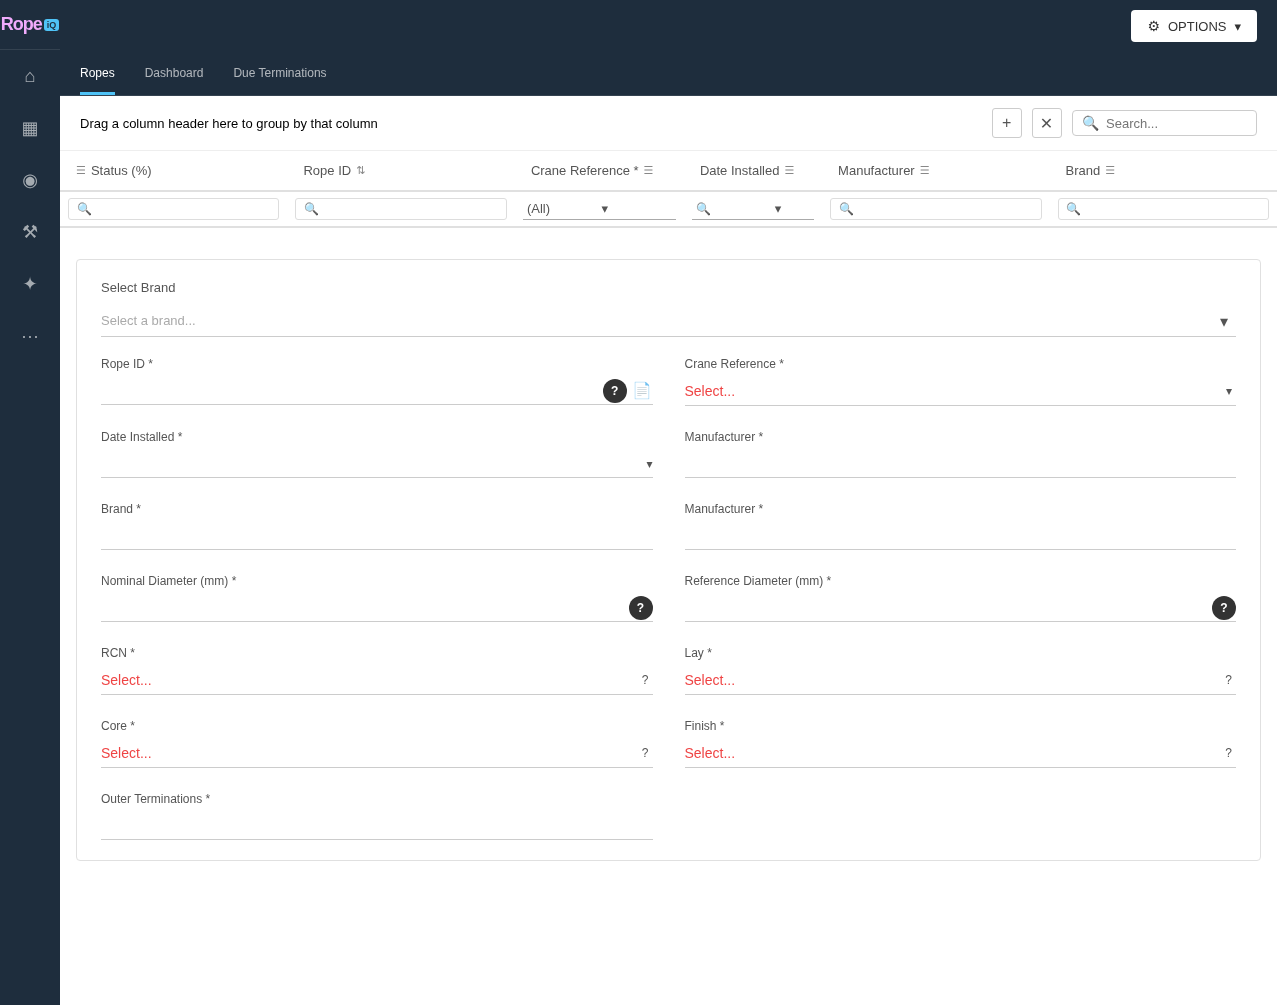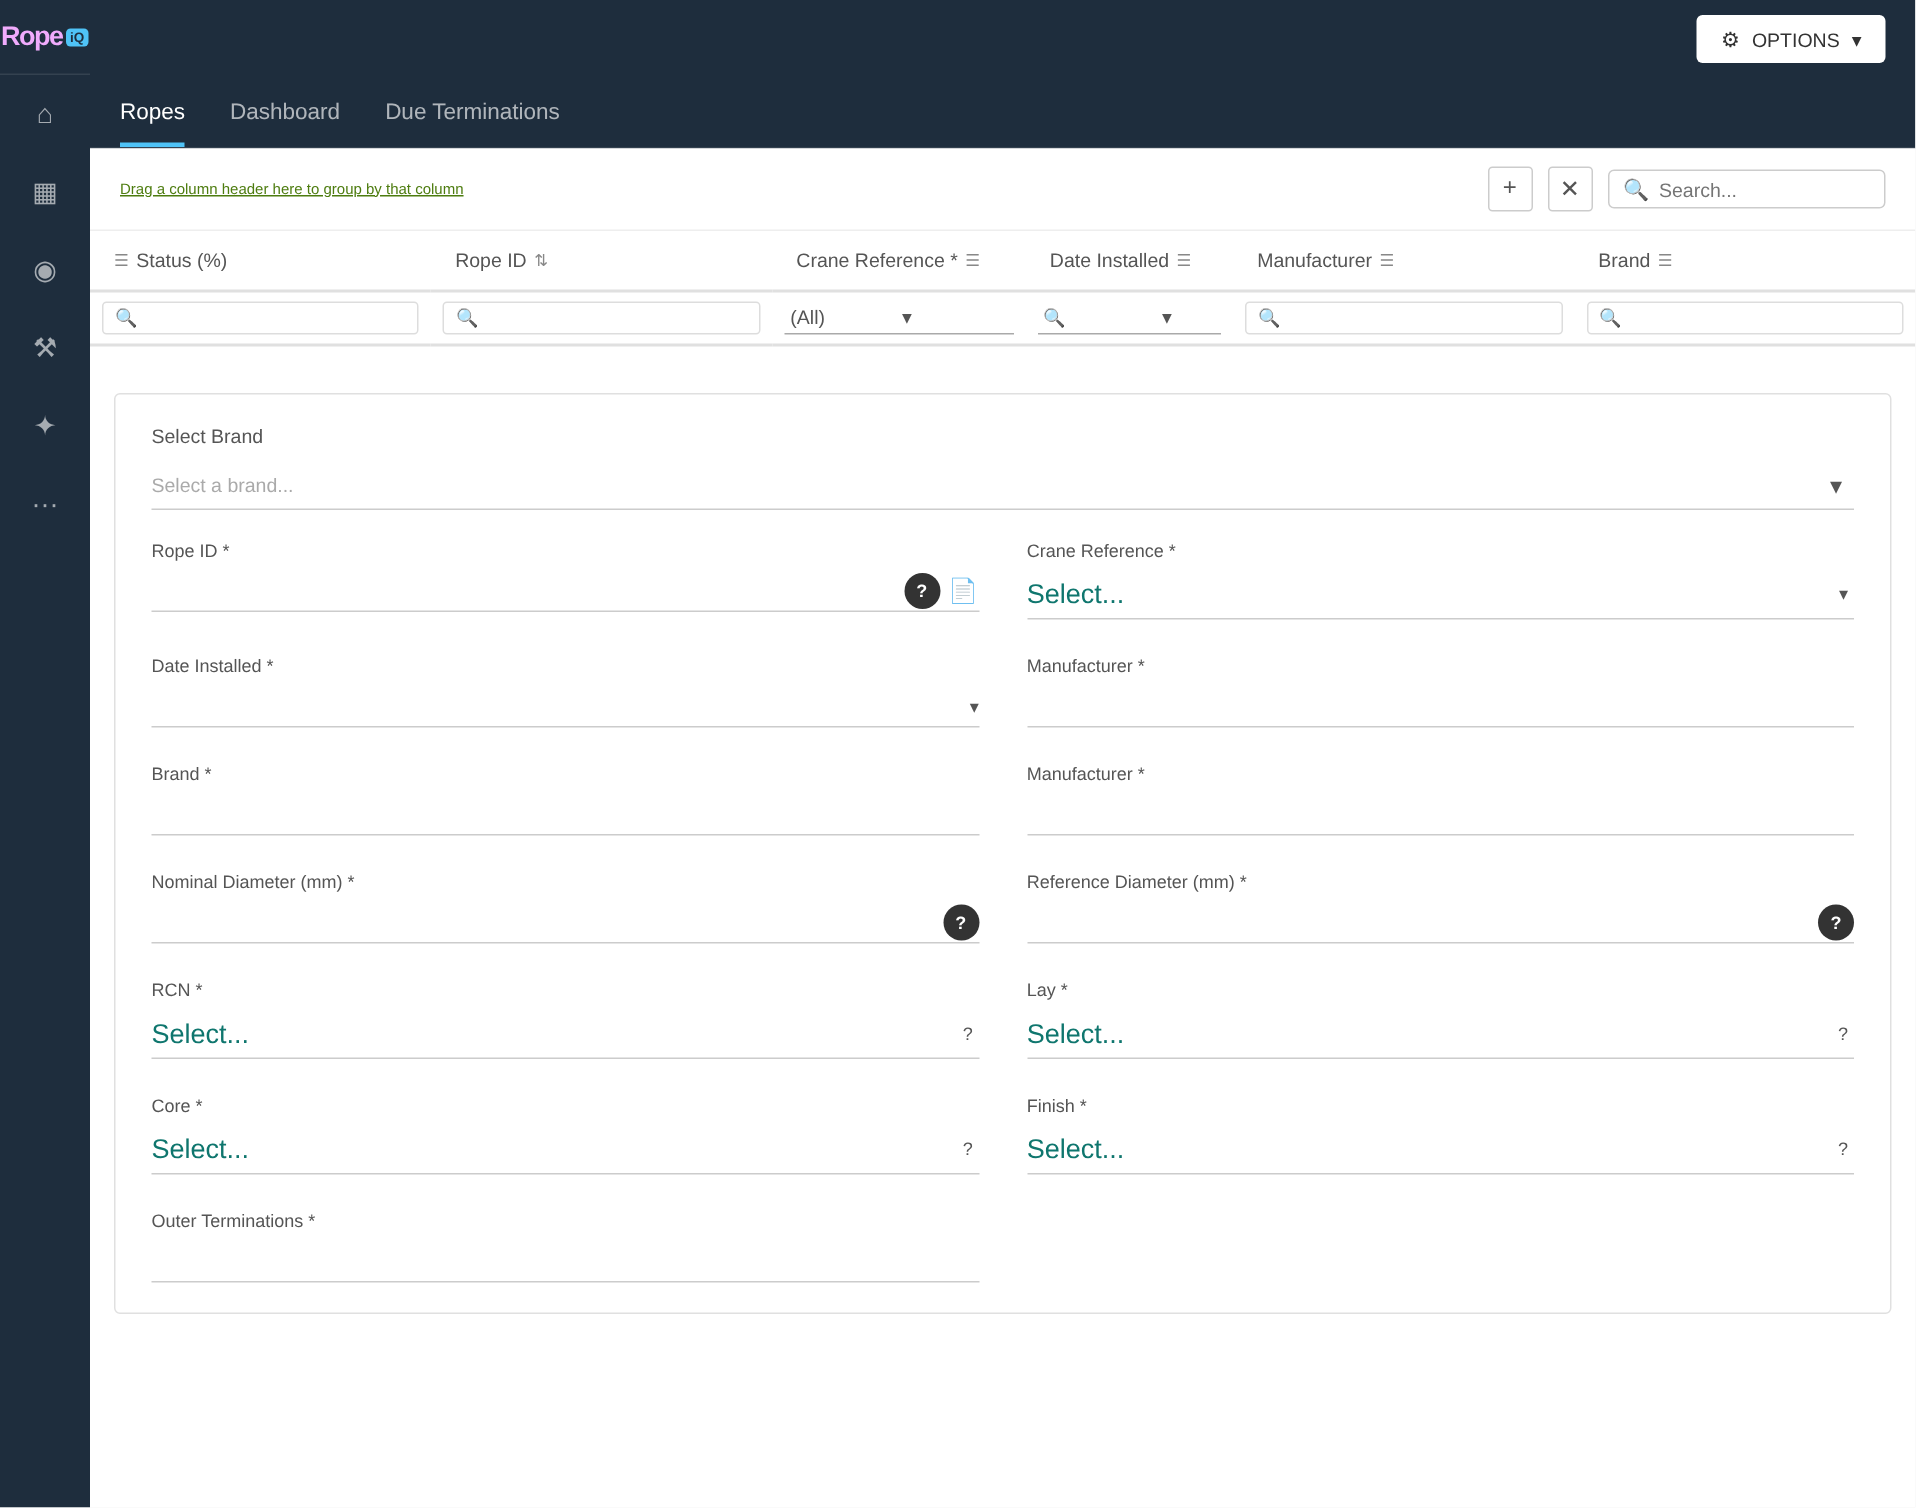--- a/index.html
+++ b/index.html
@@ -87,21 +87,21 @@
     
     .nav-tabs {
       background: #1e2d3d;
       display: flex;
       padding: 0 20px;
       gap: 30px;
       border-bottom: 1px solid rgba(255,255,255,0.1);
     }
     .nav-tab {
       color: rgba(255,255,255,0.65);
-      font-size: 15px;
+      font-size: 12px;
       padding: 14px 0 12px;
       cursor: pointer;
       border-bottom: 3px solid transparent;
       text-decoration: none;
     }
     .nav-tab.active {
       color: white;
       border-bottom: 3px solid #4fc3f7;
     }
 
@@ -116,23 +116,22 @@
     
     .toolbar {
       display: flex;
       align-items: center;
       justify-content: space-between;
       padding: 12px 20px;
       border-bottom: 1px solid #eee;
       background: white;
     }
     .drag-hint {
-      color: #4d7c0f;
-      font-size: 10px;
-      text-decoration: underline;
+      color: #000000;
+      font-size: 13px;
     }
     .toolbar-actions {
       display: flex;
       align-items: center;
       gap: 10px;
     }
     .toolbar-btn {
       background: none;
       border: 1px solid #ccc;
       border-radius: 3px;
@@ -316,22 +315,22 @@
       position: relative;
       border-bottom: 1px solid #ccc;
       display: flex;
       align-items: center;
     }
     .form-select {
       width: 100%;
       background: none;
       border: none;
       outline: none;
-      font-size: 18px;
-      color: #0f766e;
+      font-size: 14px;
+      color: #ef4444;
       padding: 6px 0;
       cursor: pointer;
       appearance: none;
     }
     .form-select-arrow {
       position: absolute;
       right: 4px;
       color: #555;
       pointer-events: none;
       font-size: 12px;

